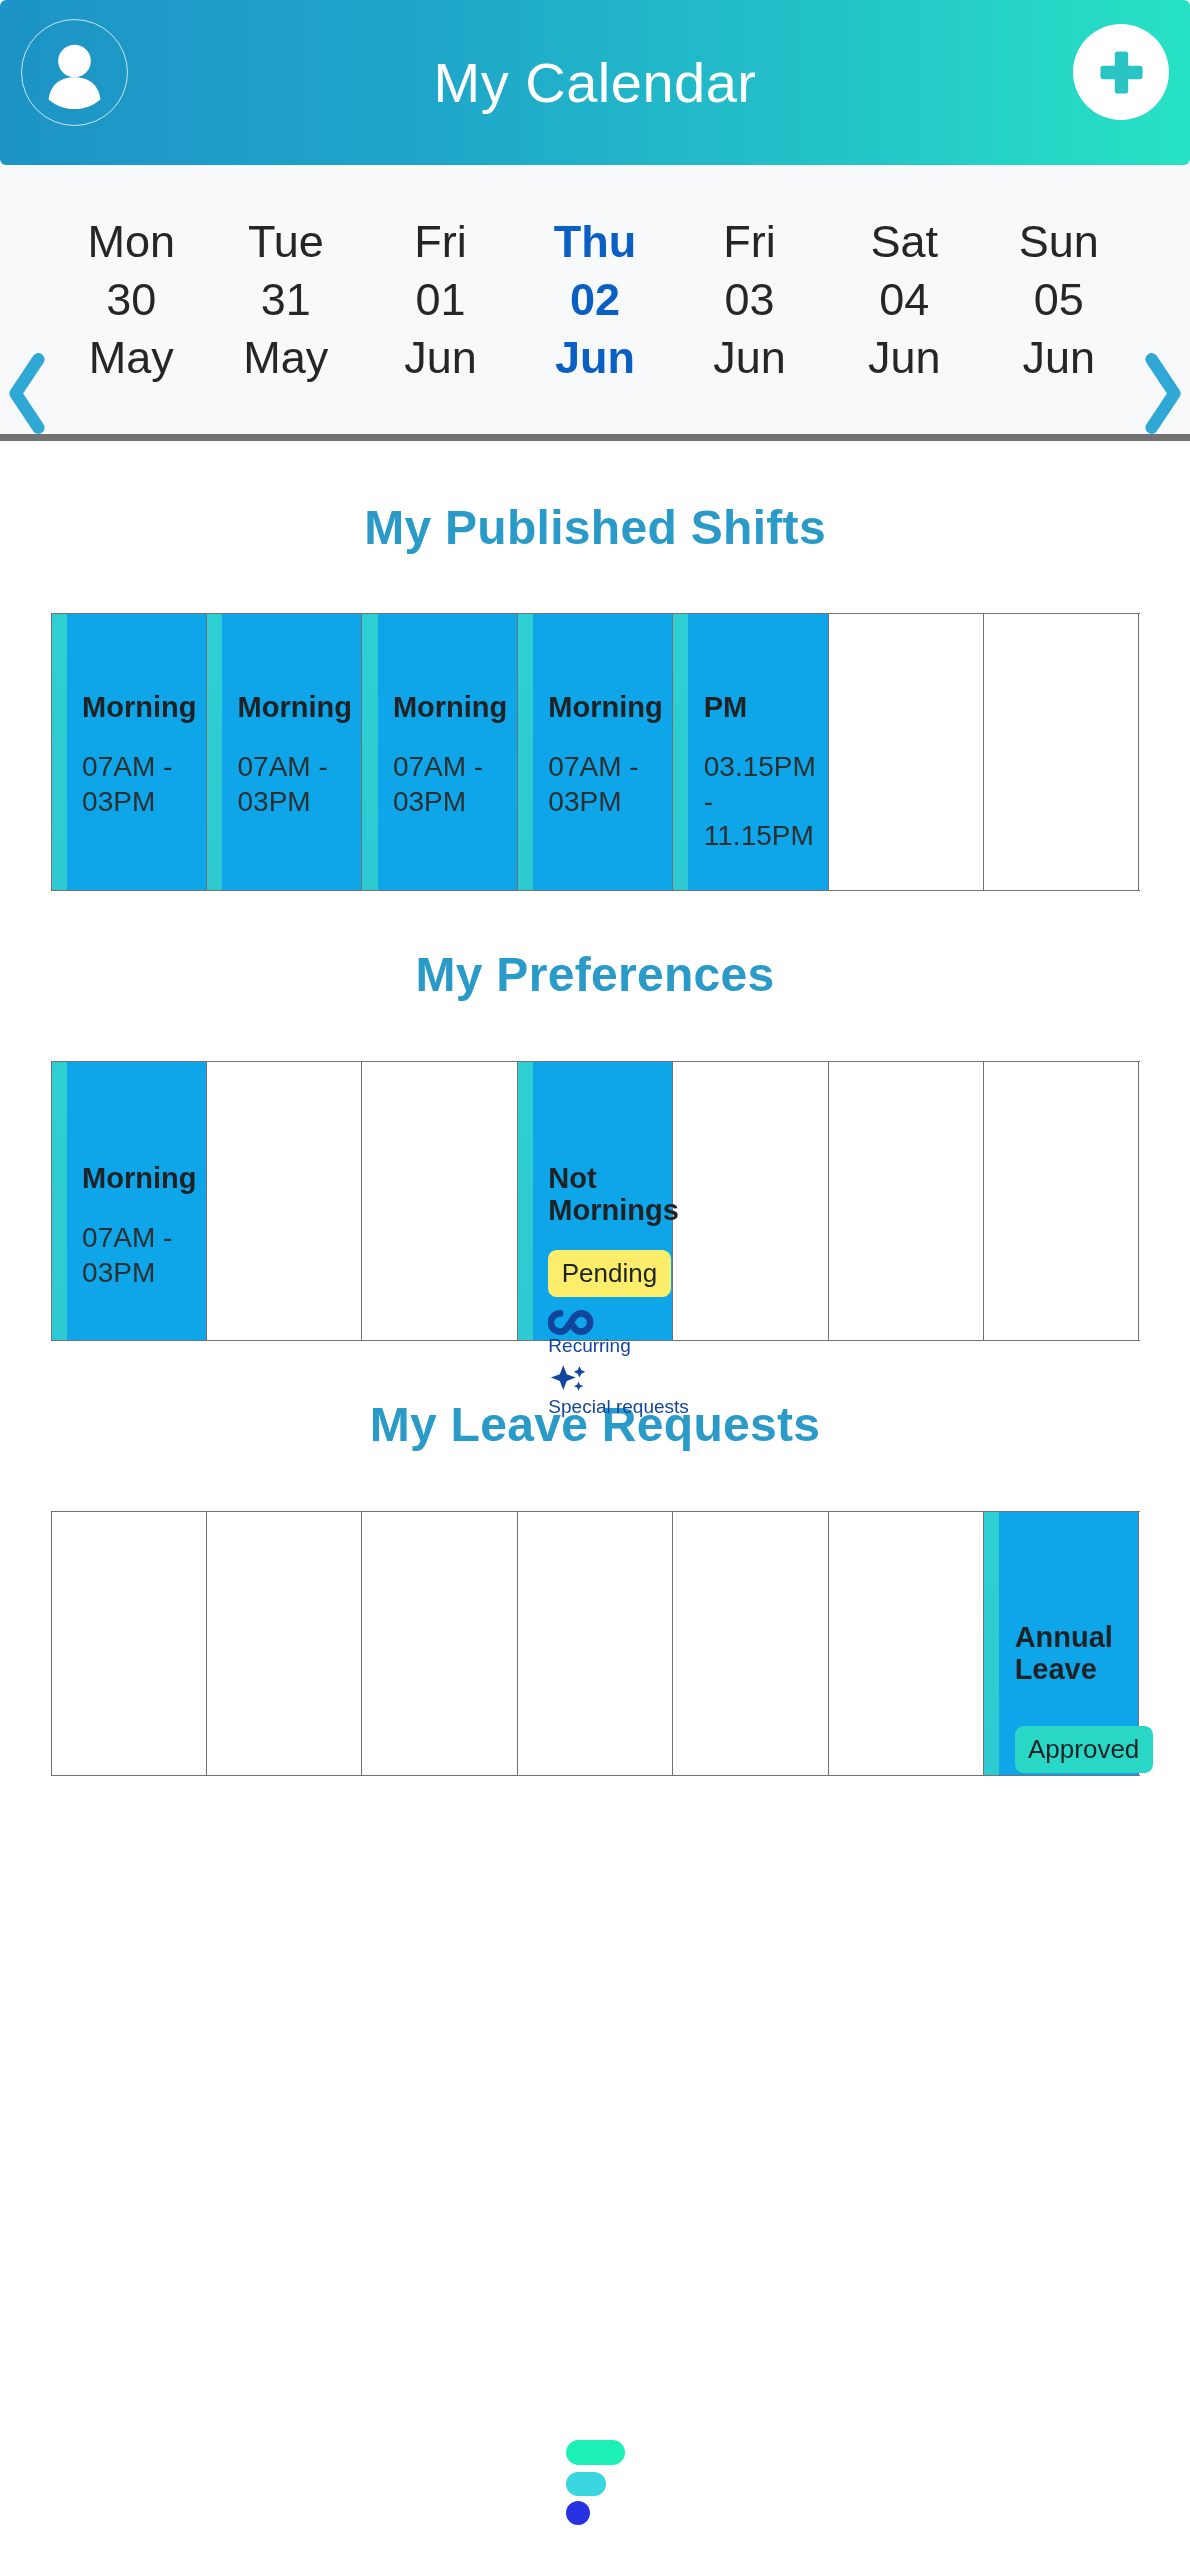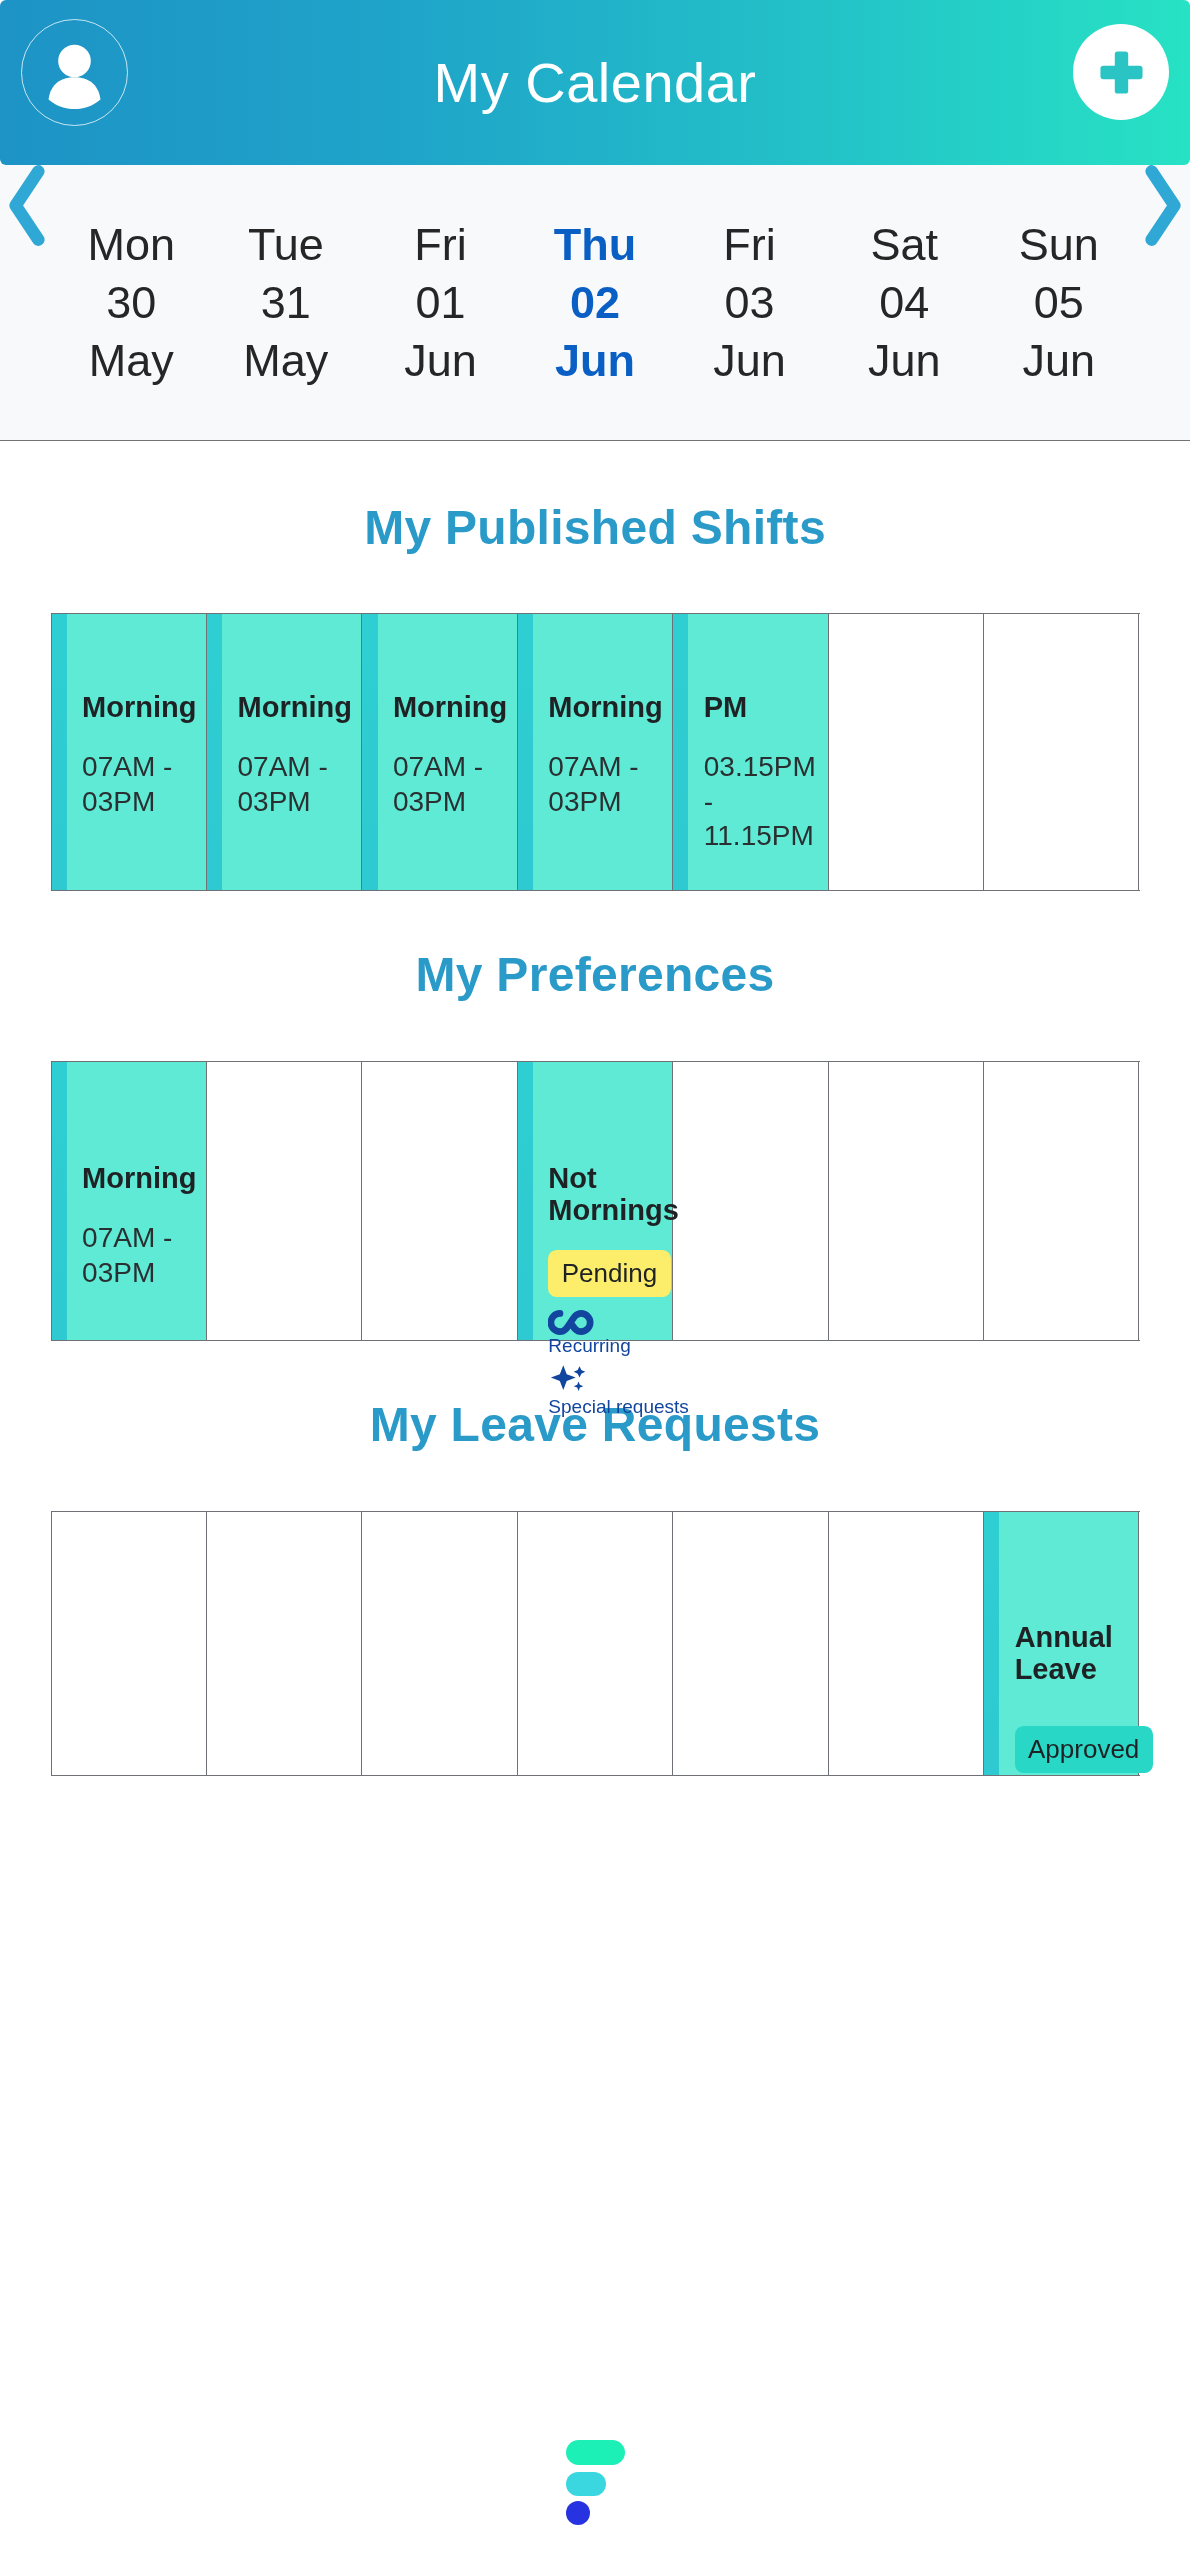--- a/index.html
+++ b/index.html
@@ -29,22 +29,22 @@
   .add-btn {
     position:absolute; right:21px; top:24px;
     width:96px; height:96px; border-radius:50%;
     background:#ffffff; display:flex; align-items:center; justify-content:center;
     cursor:pointer;
   }
 
   
   .datestrip {
     position:relative; height:276px; width:100%;
-    background:#f7f9fa; border-bottom:1px solid #737373;
-    display:flex; align-items:flex-start;
+    background:#f7f9fa; border-bottom:7px solid #737373;
+    display:flex; align-items:flex-end;
   }
   .nav-arrow {
     width:54px; display:flex; align-items:center; justify-content:center;
     cursor:pointer; flex:0 0 54px;
   }
   .days { flex:1; display:flex; align-items:center; justify-content:space-around; height:100%; }
   .day {
     flex:1 1 0; display:flex; flex-direction:column;
     align-items:center; justify-content:center; gap:13.4px;
     cursor:pointer; height:100%;
@@ -66,21 +66,21 @@
     margin:0 auto; width:1089px;
     border:1px solid #6e7276; border-right:none;
     display:flex;
   }
   .grid .cell {
     flex:1 1 0; border-right:1px solid #6e7276;
     position:relative; display:flex; flex-direction:column;
   }
   .cell .fill {
     position:absolute; inset:0;
-    background:#5eead4;
+    background:#0ea5e9;
     display:flex; flex-direction:column;
   }
   .cell .accent {
     position:absolute; left:0; top:0; bottom:0; width:15.3px;
     background:linear-gradient(180deg,#2ecfd2 0%,#2ec9d1 100%);
   }
   .cell .fill.has-accent { padding-left:15.3px; }
   .cell-body { position:relative; height:100%; padding:0 0 0 15.3px; }
 
   .ev-title {

